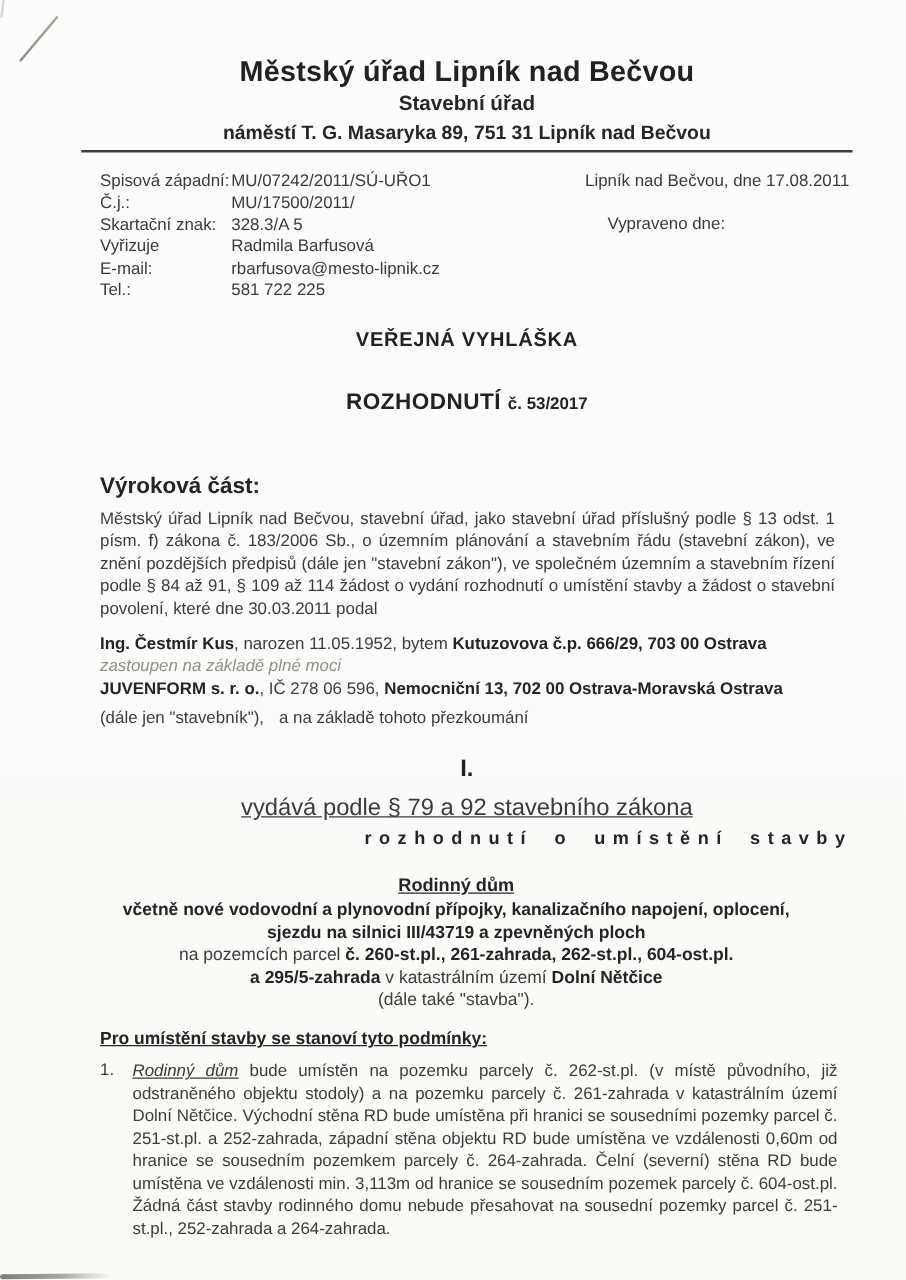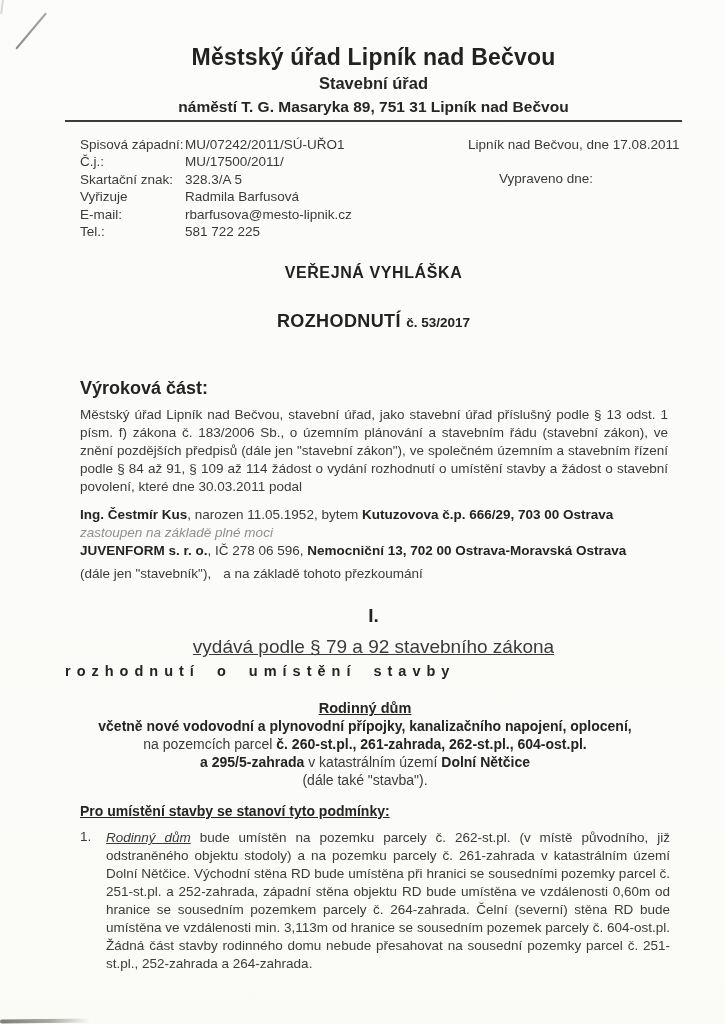--- a/index.html
+++ b/index.html
@@ -38,21 +38,21 @@
   .header-title   { font-size: 23px;   font-weight: bold; color: #222; letter-spacing: 0.2px; }
   .header-subtitle{ font-size: 16.5px; font-weight: bold; color: #262626; margin-top: 3px; }
   .header-address { font-size: 15.5px; font-weight: bold; color: #262626; margin-top: 5px; }
   .header-rule    { margin-top: 4px; border-bottom: 2.5px solid #3c3c3a; }
 
   
   .meta { position: relative; margin: 14px 45px 0 80px; font-size: 13.5px; line-height: 17.4px; color: #3a3a3a; }
   .meta-row { display: flex; }
   .meta-label { width: 105px; flex-shrink: 0; }
   .meta-right { position: absolute; left: 388px; top: 0; }
-  .meta-dispatched { margin-top: 17px; margin-left: 31px; }
+  .meta-dispatched { margin-top: 17px; margin-left: 18px; }
 
   
   .notice { margin-left: 65px; width: 617px; text-align: center; }
   .public-notice { margin-top: 24px; font-size: 16px; font-weight: bold; color: #222; letter-spacing: 0.6px; }
   .decision-line { margin-top: 29px; font-size: 18px; font-weight: bold; color: #222; letter-spacing: 0.4px; }
   .decision-number { font-size: 13.5px; letter-spacing: 0; }
 
   
   .verdict { margin: 46px 57px 0 80px; }
   .verdict-heading { font-size: 18px; font-weight: bold; color: #242424; }
@@ -61,21 +61,21 @@
   
   .applicant { margin: 10px 57px 0 80px; font-size: 13.5px; line-height: 18px; color: #3b3b3b; }
   .bold { font-weight: bold; color: #242424; }
   .applicant-proxy { color: #8f8f8c; font-style: italic; }
   .applicant-closing { margin-top: 5px; }
   .closing-gap { margin-left: 12px; }
 
   
   .section-numeral { margin-top: 22px; margin-left: 65px; width: 617px; text-align: center; font-size: 19px; font-weight: bold; color: #222; }
   .issues-line { margin-top: 9px; margin-left: 65px; width: 617px; text-align: center; font-size: 19px; text-decoration: underline; color: #3b3b3b; }
-  .decision-spaced { margin-top: 5px; margin-left: 65px; width: 617px; text-align: left; font-size: 14.5px; font-weight: bold; color: #242424; letter-spacing: 6px; word-spacing: 7px; }
+  .decision-spaced { margin-top: 5px; margin-left: 65px; width: 617px; text-align: right; font-size: 14.5px; font-weight: bold; color: #242424; letter-spacing: 6px; word-spacing: 7px; }
 
   
   .project { margin-top: 20px; margin-left: 50px; width: 630px; text-align: center; font-size: 14px; line-height: 18px; color: #3b3b3b; }
   .project-title { font-size: 14.5px; font-weight: bold; color: #242424; text-decoration: underline; }
 
   
   .conditions { margin: 14px 55px 0 80px; }
   .conditions-heading { font-size: 14px; font-weight: bold; color: #242424; text-decoration: underline; }
   .condition-item { display: flex; margin-top: 10px; }
   .condition-number { width: 26px; flex-shrink: 0; font-size: 13.5px; color: #3b3b3b; }
@@ -146,20 +146,21 @@
     <div class="applicant-closing"><span>(dále jen "stavebník"),</span><span class="closing-gap">a na základě tohoto přezkoumání</span></div>
   </div>
 
   <div class="section-numeral">I.</div>
   <div class="issues-line">vydává podle § 79 a 92 stavebního zákona</div>
   <div class="decision-spaced">rozhodnutí o umístění stavby</div>
 
   <div class="project">
     <div><span class="project-title">Rodinný dům</span></div>
     <div class="bold">včetně nové  vodovodní a plynovodní přípojky, kanalizačního napojení, oplocení,</div>
+    <div class="bold">sjezdu na silnici III/43719 a zpevněných ploch</div>
     <div><span>na pozemcích parcel </span><span class="bold">č. 260-st.pl., 261-zahrada, 262-st.pl., 604-ost.pl.</span></div>
     <div><span class="bold">a 295/5-zahrada</span><span> v katastrálním území </span><span class="bold">Dolní Nětčice</span></div>
     <div>(dále také "stavba").</div>
   </div>
 
   <div class="conditions">
     <div class="conditions-heading">Pro umístění stavby se stanoví tyto podmínky:</div>
     <div class="condition-item">
       <span class="condition-number">1.</span>
       <div class="condition-text"><span class="condition-lead">Rodinný dům</span><span>  bude umístěn na pozemku parcely č. 262-st.pl. (v místě původního, již odstraněného objektu stodoly) a na pozemku parcely č. 261-zahrada v katastrálním území Dolní Nětčice. Východní stěna RD bude umístěna při hranici se sousedními pozemky parcel č. 251-st.pl. a 252-zahrada, západní stěna objektu RD bude umístěna ve vzdálenosti 0,60m od hranice se sousedním pozemkem parcely č. 264-zahrada. Čelní (severní) stěna RD bude umístěna ve vzdálenosti min. 3,113m od hranice se sousedním pozemek parcely č. 604-ost.pl. Žádná část stavby rodinného domu nebude přesahovat na sousední pozemky parcel č. 251-st.pl., 252-zahrada a 264-zahrada.</span></div>

